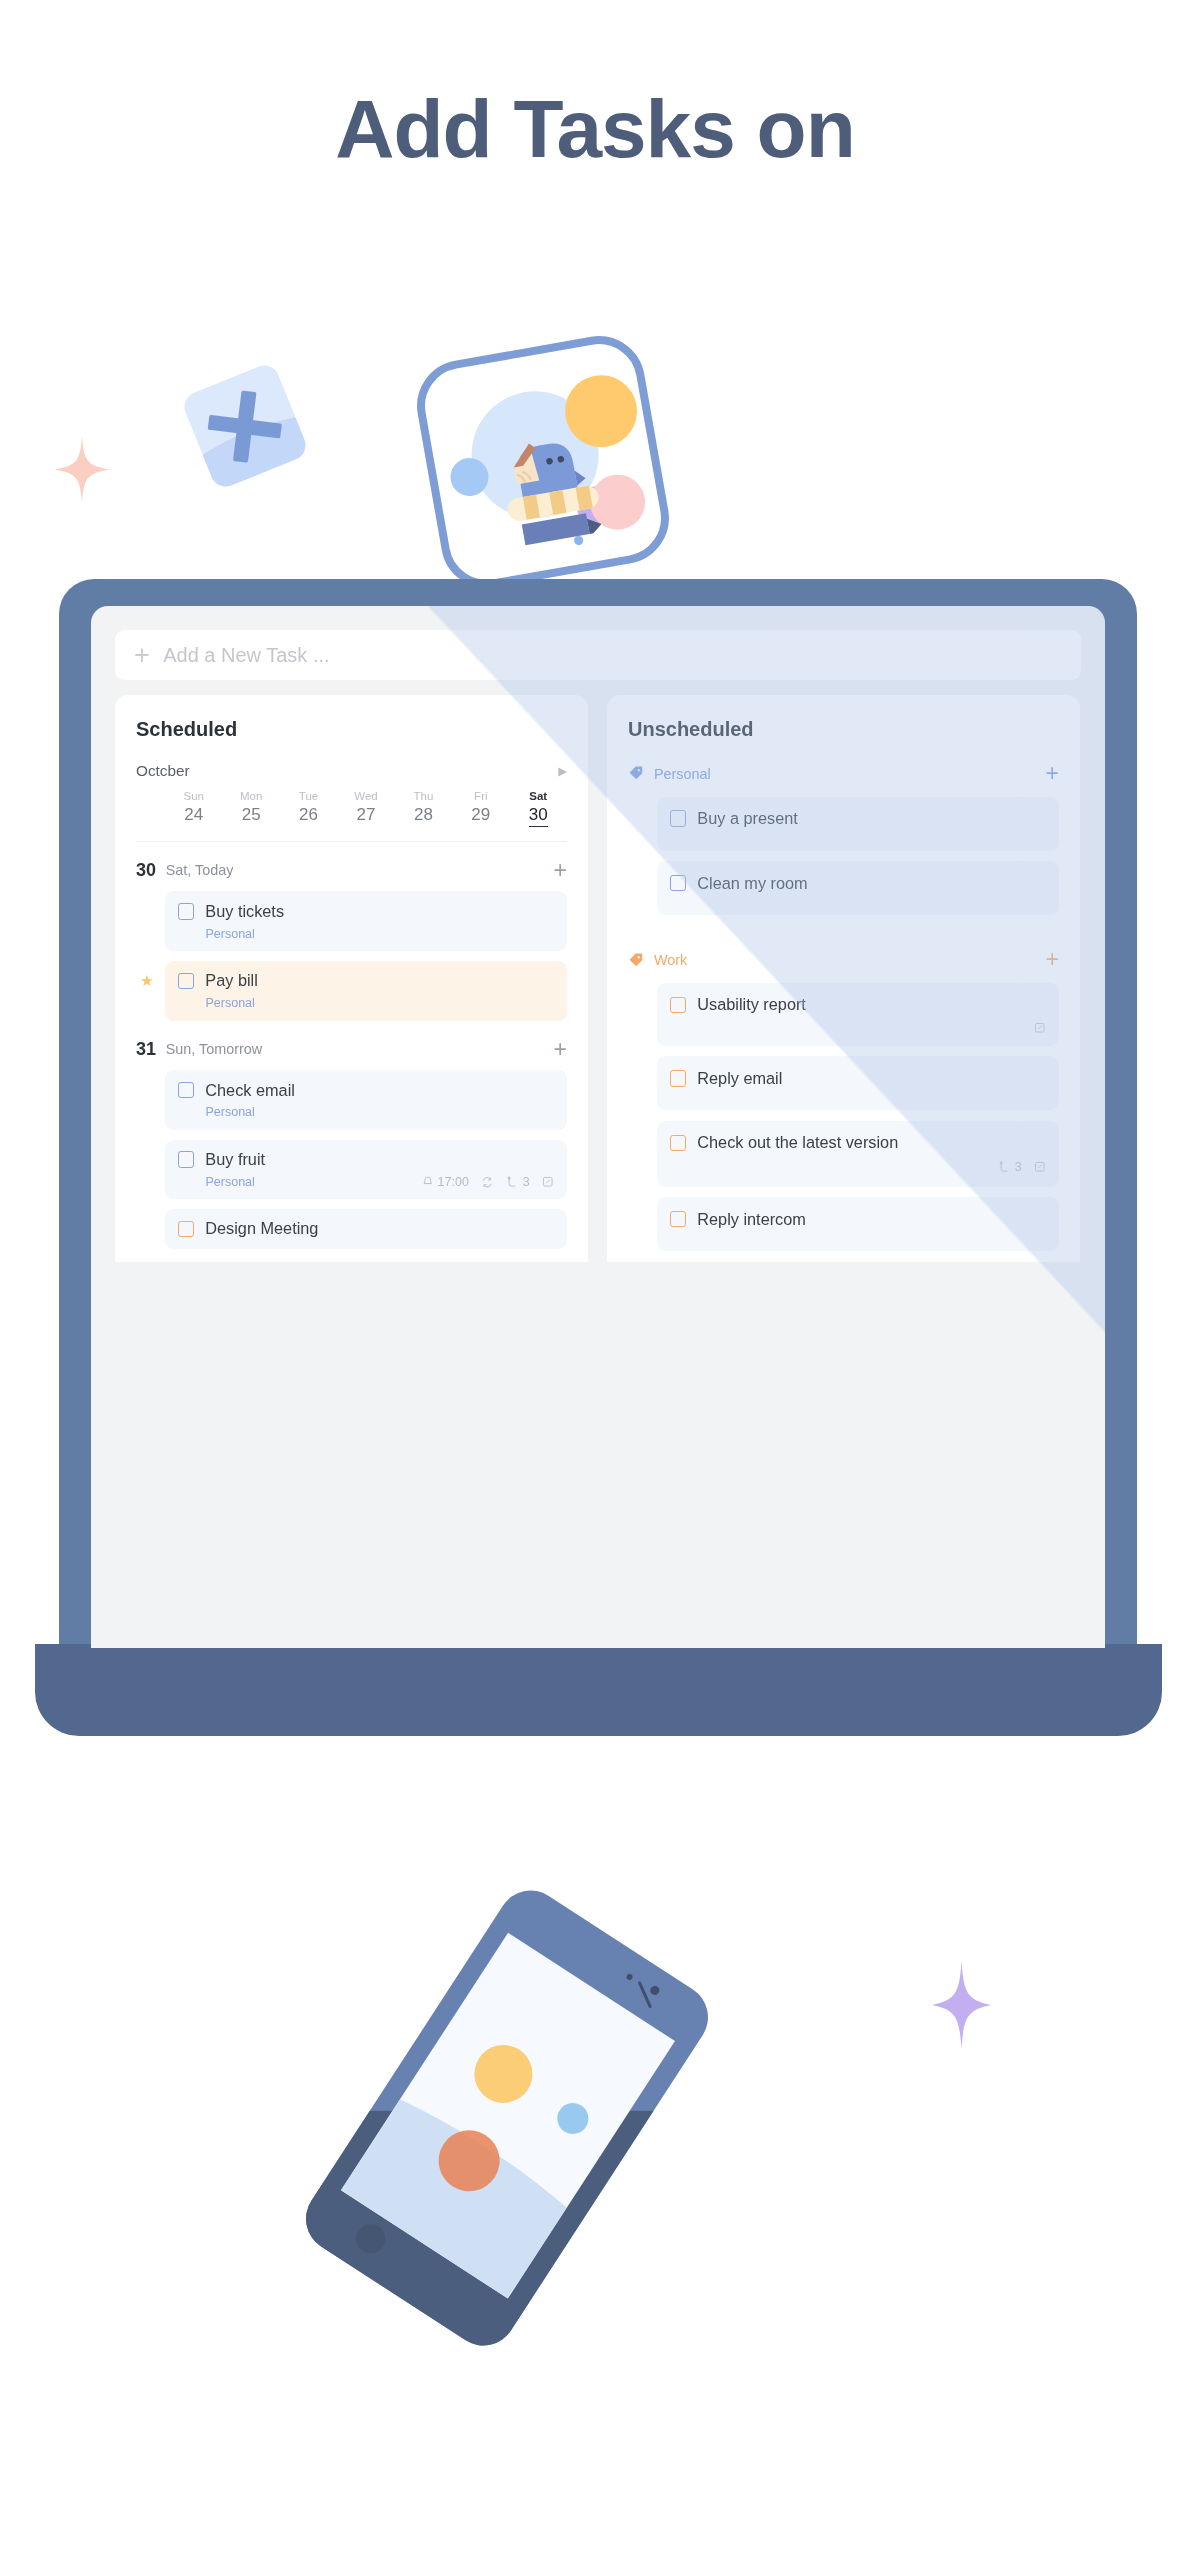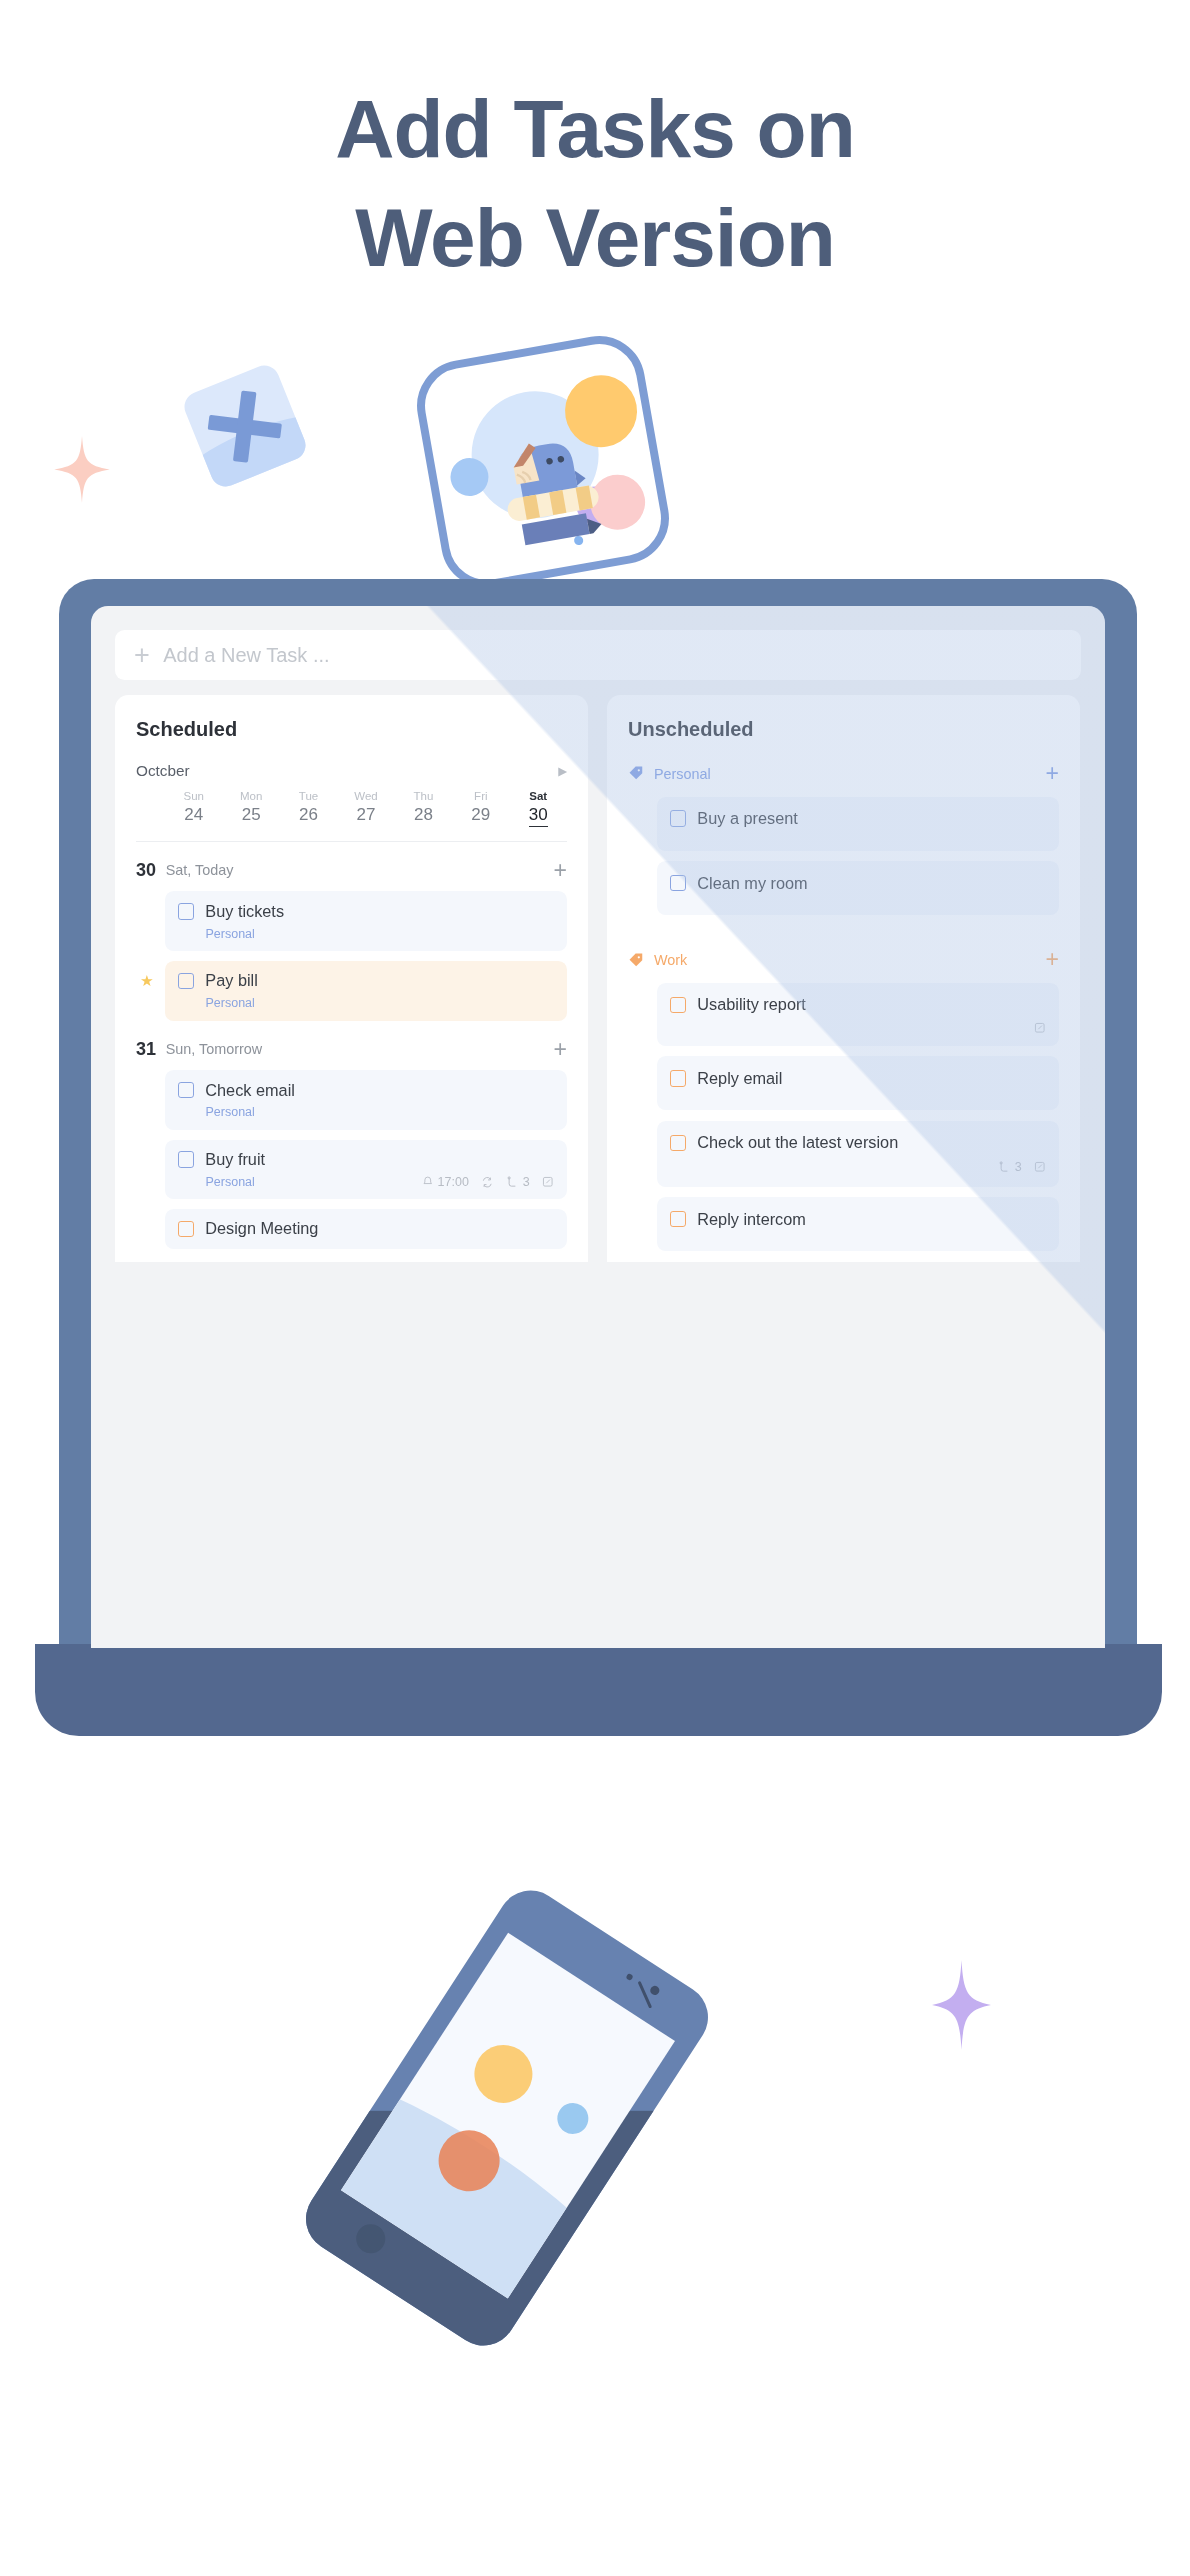--- a/index.html
+++ b/index.html
@@ -163,21 +163,20 @@
   .phone-home { position:absolute; left:56px; top:370px; width:29px; height:29px;
     background:#44periods; background:#445672; border-radius:50%; }
 </style>
 </head>
 <body>
 
 <div id="stage">
 
   <h1 class="heading">
     <span>Add Tasks on</span>
-    <span class="l2">Web Version</span>
   </h1>
 
   <div class="spark" style="left:54px; top:436px;">
     <svg width="56" height="67" viewBox="0 0 58 70">
         <path d="M29 0 C31 26 34 31 58 35 C34 39 31 44 29 70 C27 44 24 39 0 35 C24 31 27 26 29 0 Z" fill="#fbcec2"></path>
       </svg>
   </div>
 
   <div class="spark" style="left:932px; top:1960px;">
     <svg width="59" height="90" viewBox="0 0 62 94">

